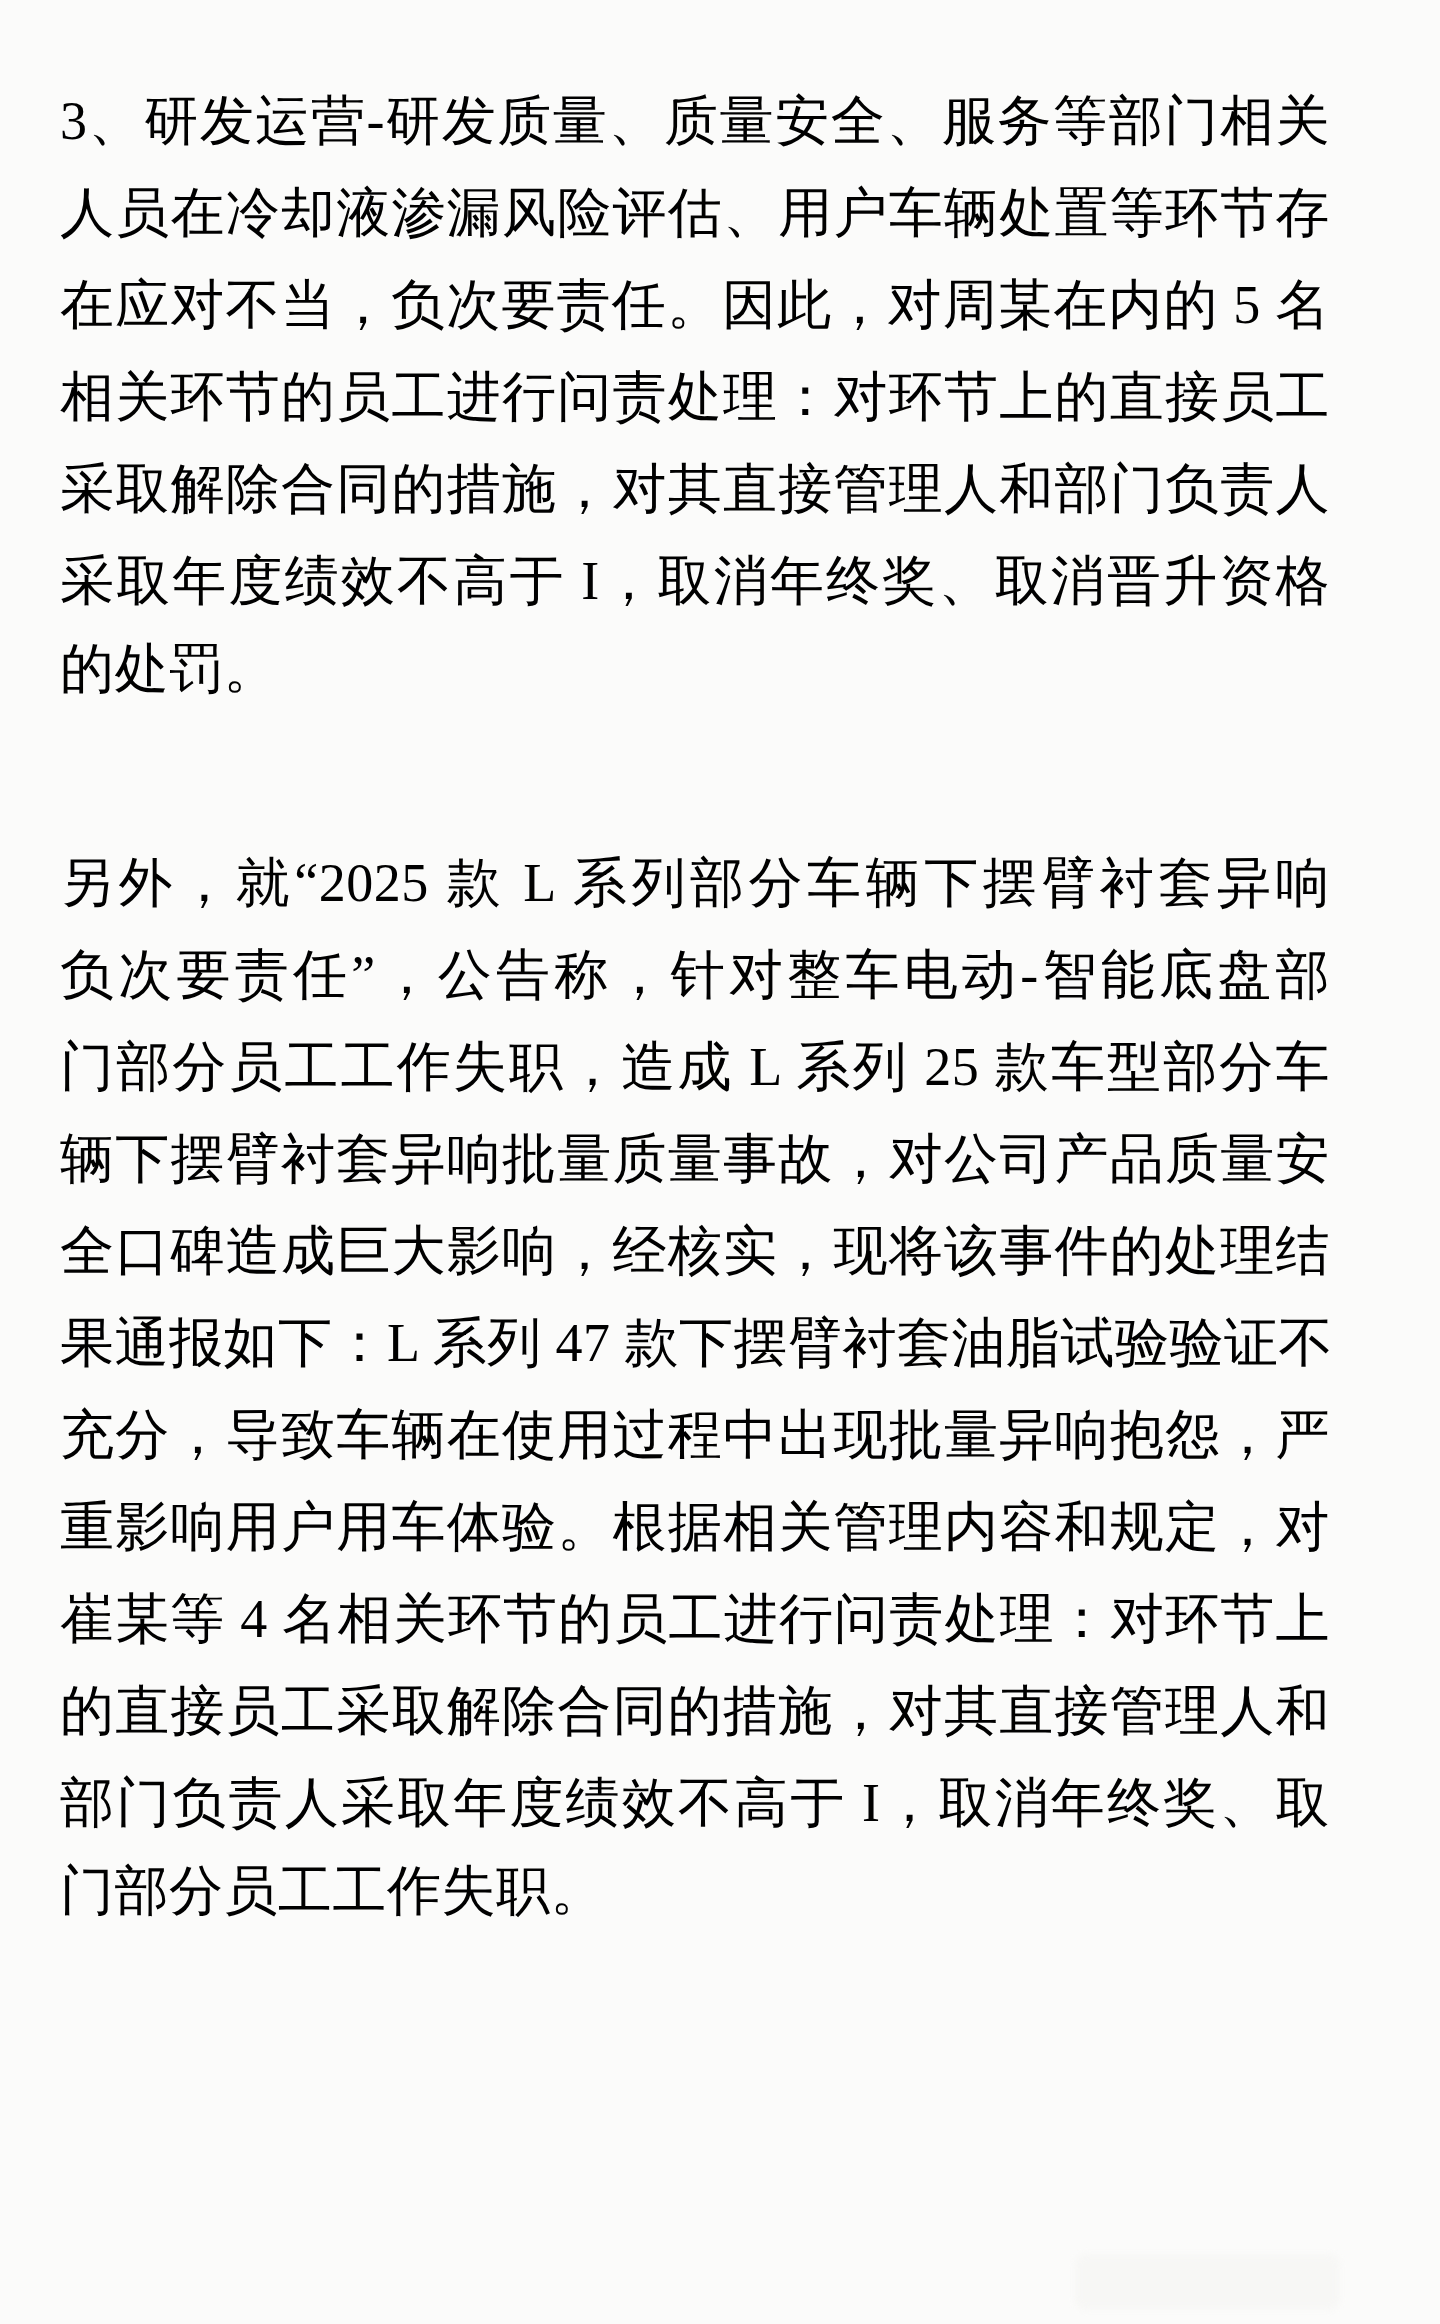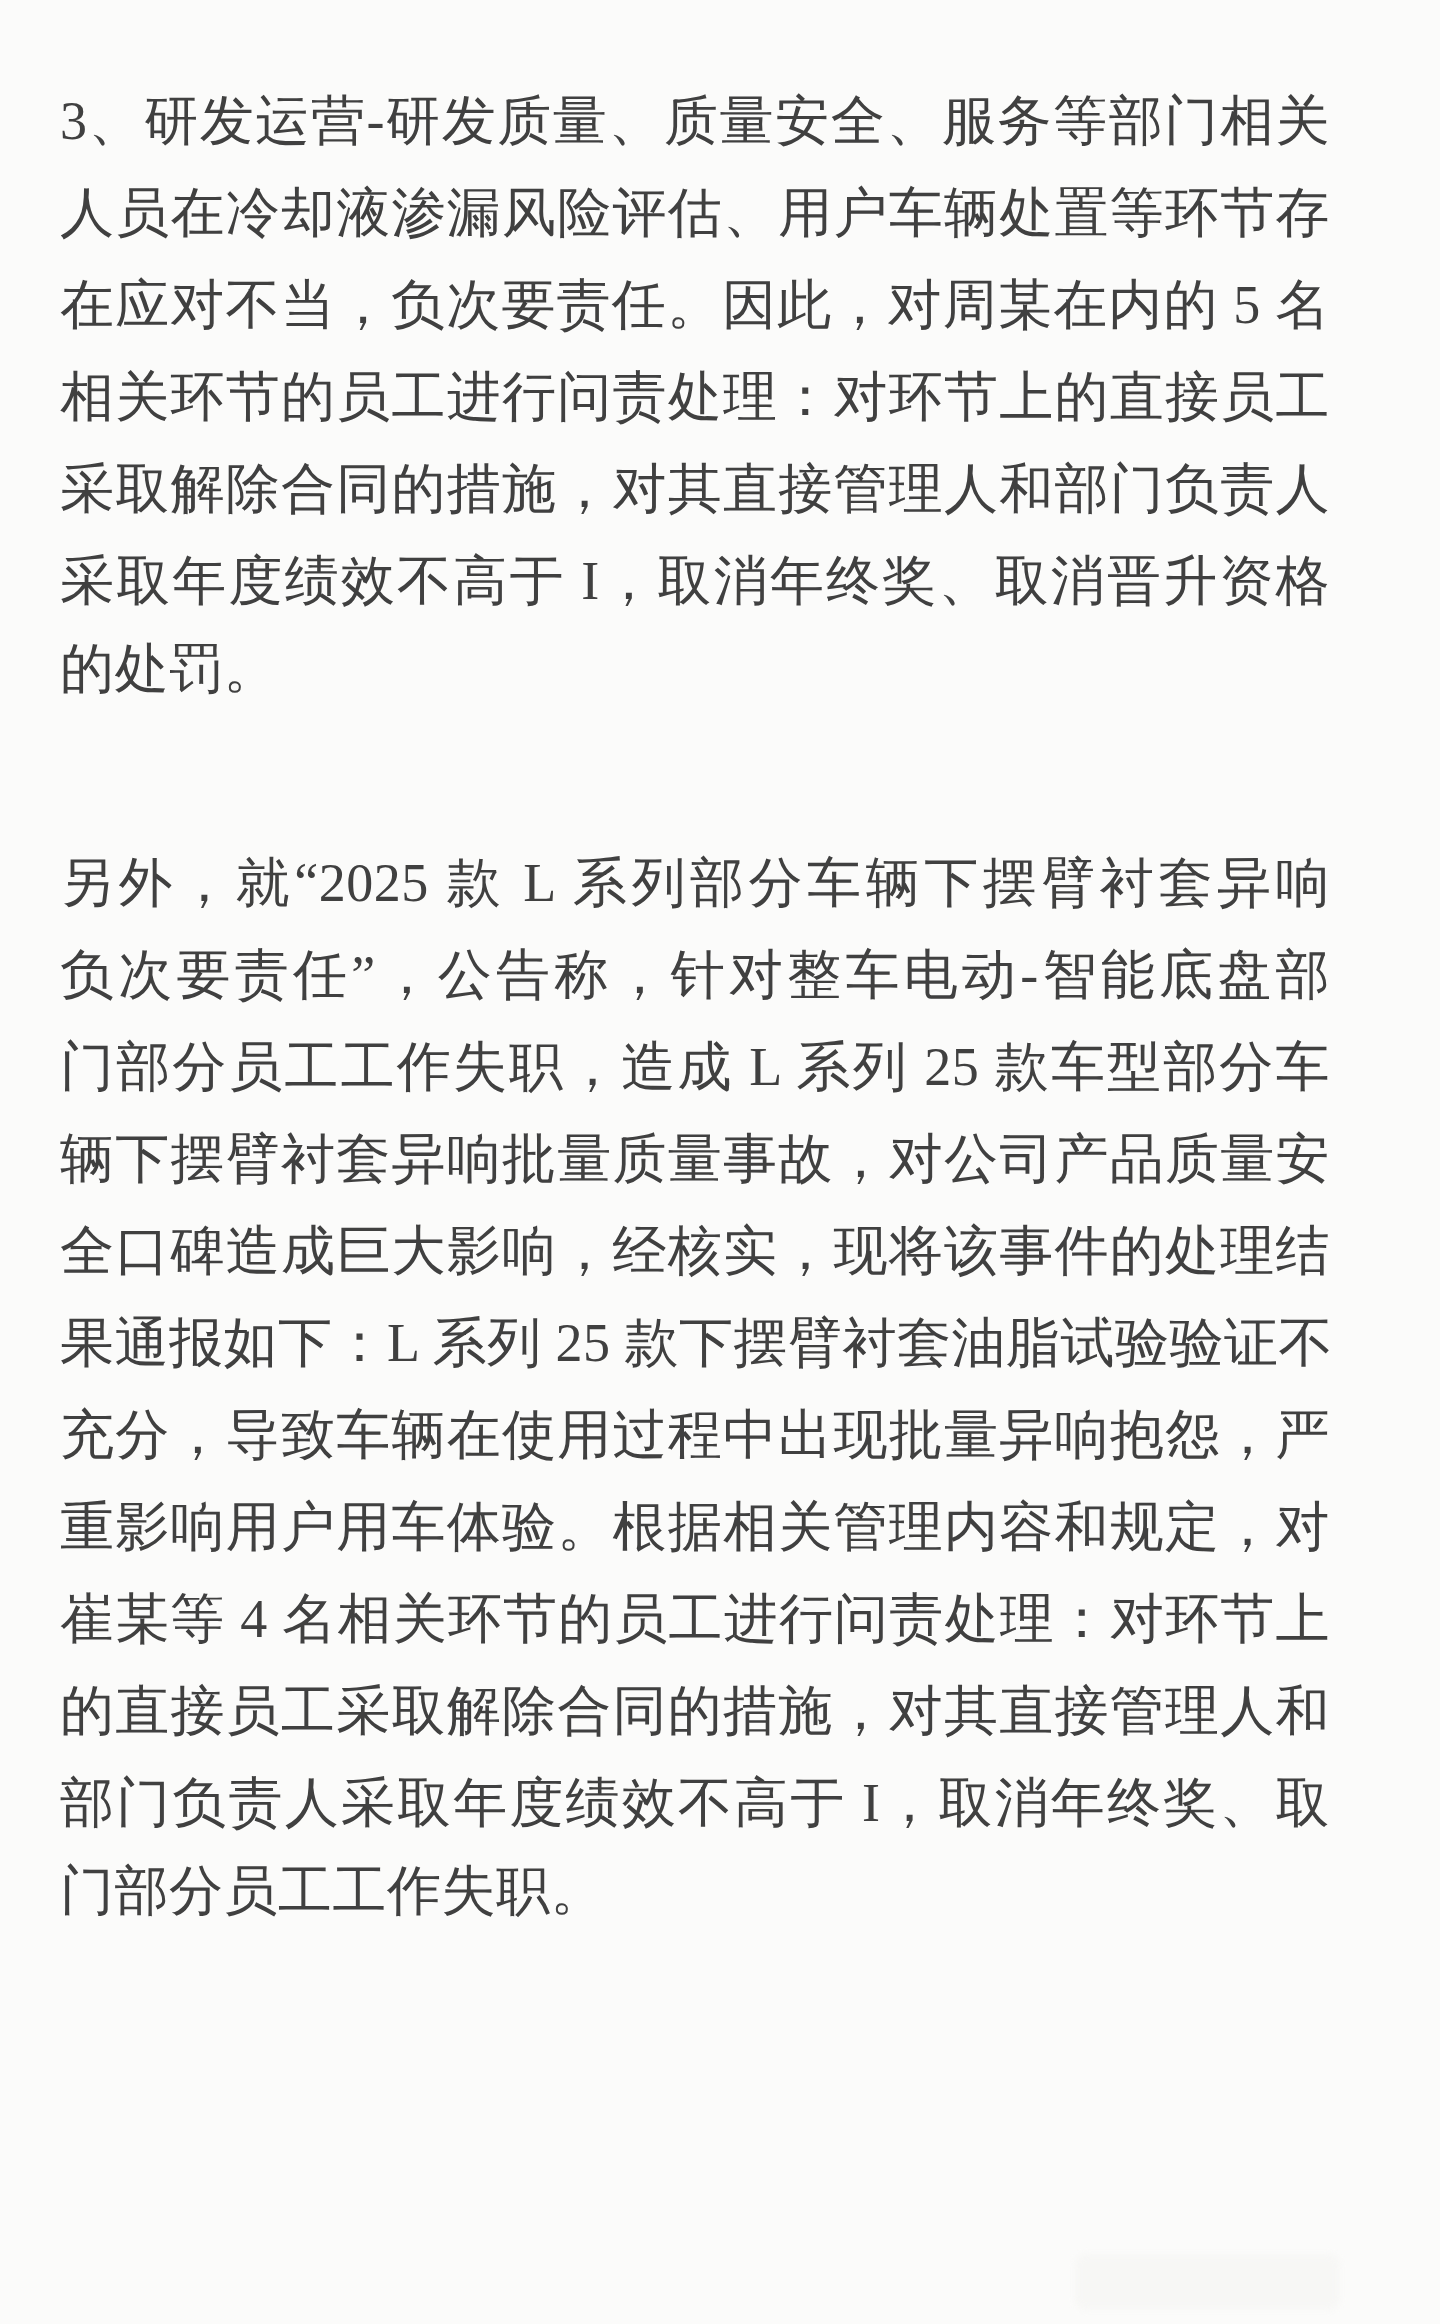--- a/index.html
+++ b/index.html
@@ -7,21 +7,21 @@
     padding: 0;
     background: #fbfbfa;
   }
   .page {
     position: relative;
     width: 1440px;
     height: 2324px;
     background: #fbfbfa;
     overflow: hidden;
     font-family: "Liberation Serif", "DejaVu Serif", serif;
-    color: #404040;
+    color: #000000;
   }
   .article {
     position: absolute;
     left: 60px;
     top: 75px;
     width: 1270px;
   }
   .paragraph {
     margin: 0;
   }
@@ -68,21 +68,21 @@
       <div class="line">采取年度绩效不高于 I，取消年终奖、取消晋升资格</div>
       <div class="line last">的处罚。</div>
     </div>
 
     <div class="paragraph">
       <div class="line">另外，就“2025 款 L 系列部分车辆下摆臂衬套异响</div>
       <div class="line">负次要责任”，公告称，针对整车电动-智能底盘部</div>
       <div class="line">门部分员工工作失职，造成 L 系列 25 款车型部分车</div>
       <div class="line">辆下摆臂衬套异响批量质量事故，对公司产品质量安</div>
       <div class="line">全口碑造成巨大影响，经核实，现将该事件的处理结</div>
-      <div class="line">果通报如下：L 系列 25 款下摆臂衬套油脂试验验证不</div>
+      <div class="line">果通报如下：L 系列 47 款下摆臂衬套油脂试验验证不</div>
       <div class="line">充分，导致车辆在使用过程中出现批量异响抱怨，严</div>
       <div class="line">重影响用户用车体验。根据相关管理内容和规定，对</div>
       <div class="line">崔某等 4 名相关环节的员工进行问责处理：对环节上</div>
       <div class="line">的直接员工采取解除合同的措施，对其直接管理人和</div>
       <div class="line">部门负责人采取年度绩效不高于 I，取消年终奖、取</div>
       <div class="line last">门部分员工工作失职。</div>
     </div>
 
   </div>
 

